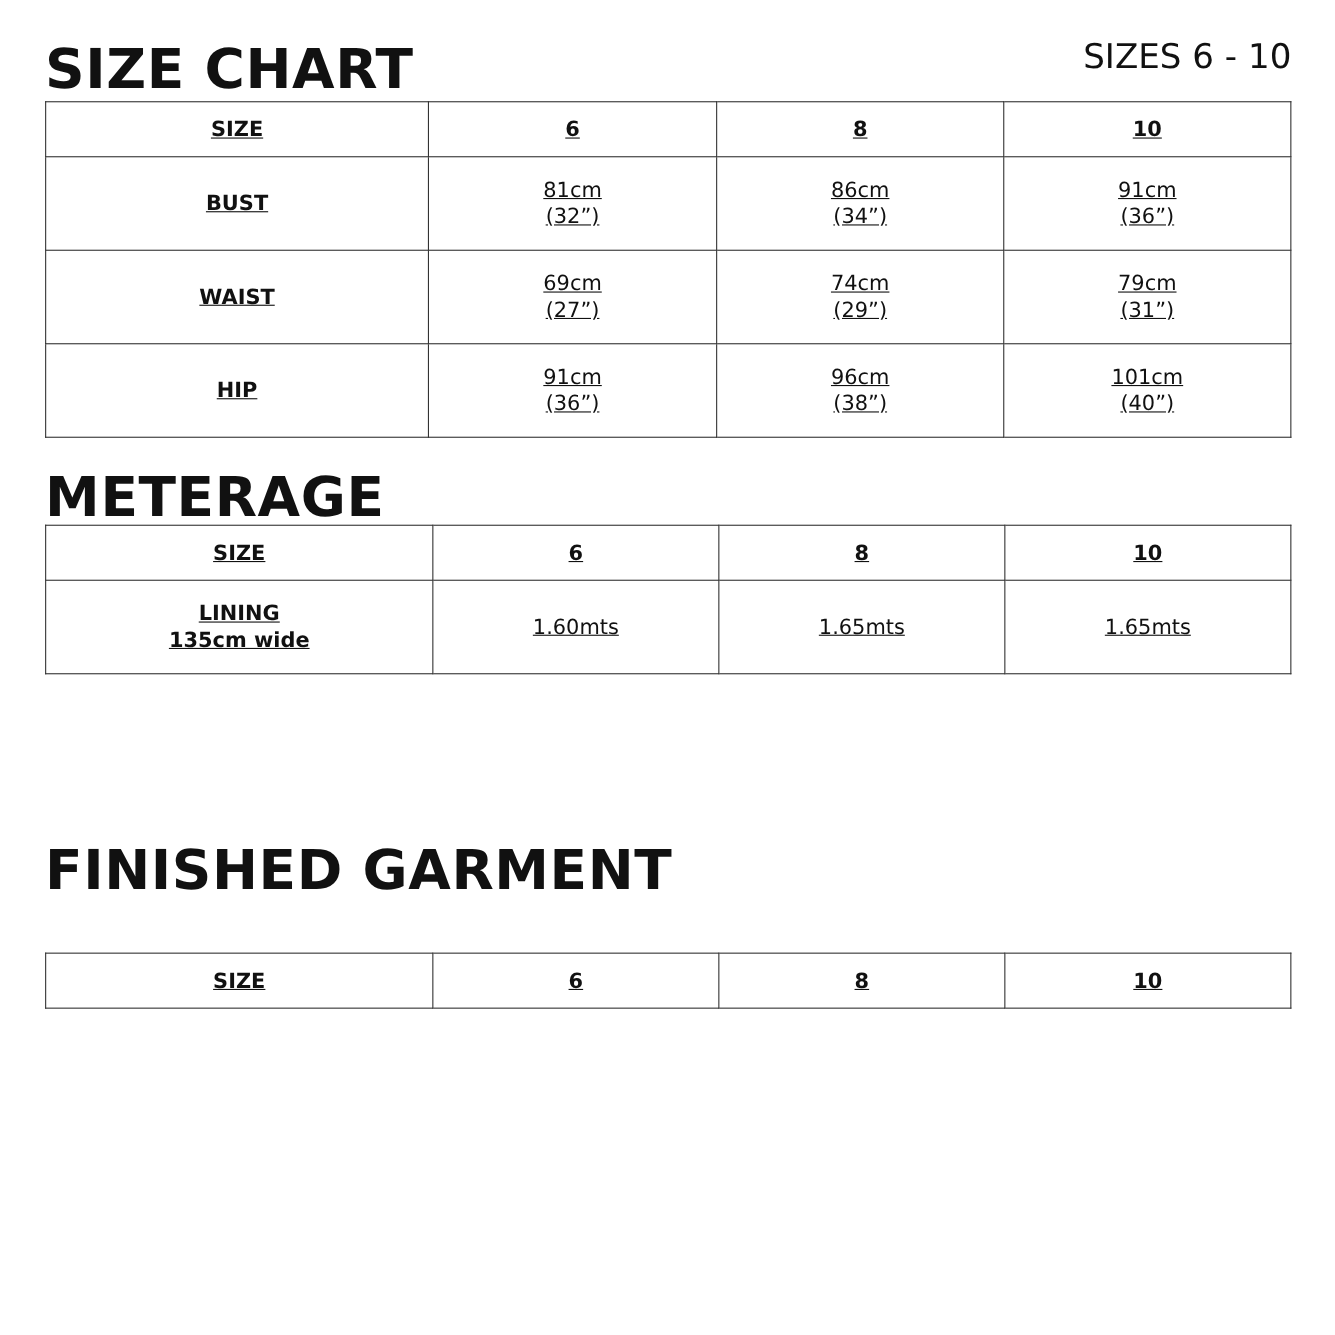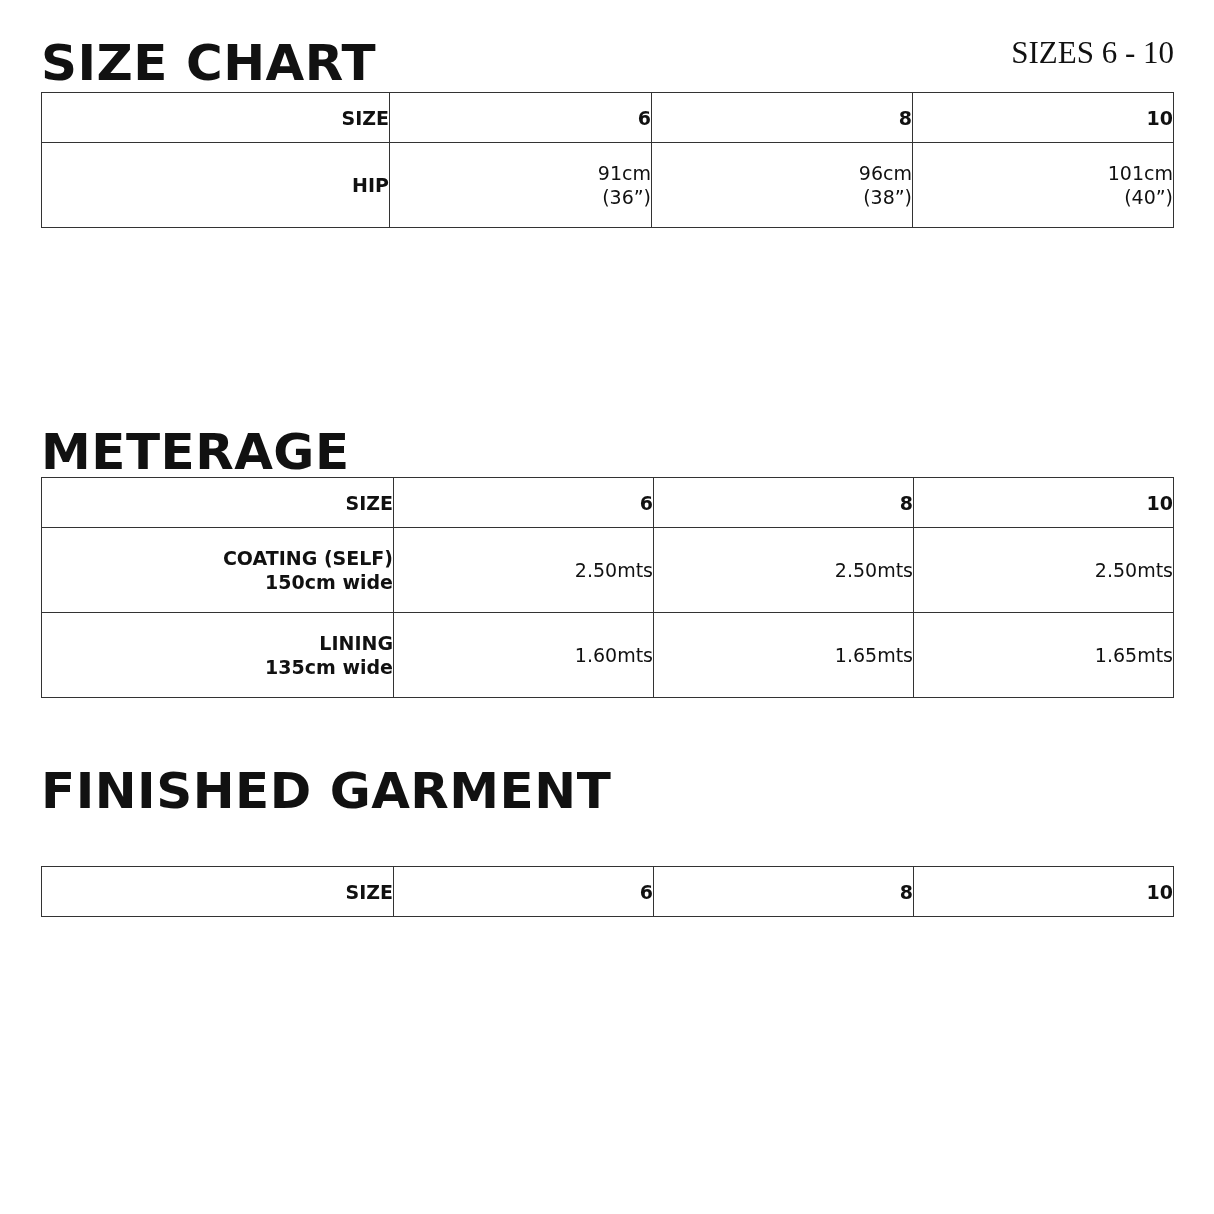--- a/index.html
+++ b/index.html
@@ -8,30 +8,30 @@
     font-family: "DejaVu Sans", "Liberation Sans", sans-serif;
     color: #111111;
   }
   .section-title {
     position: absolute; left: 41px;
     font-size: 50px; font-weight: bold; letter-spacing: 0.5px;
     margin: 0; line-height: 1;
   }
   .range-label {
     position: absolute; right: 40px; top: 37px;
-    font-size: 31px; line-height: 1; font-family: Liberation Serif, serif;
+    font-size: 31px; line-height: 1;
   }
   table.grid {
     position: absolute; left: 41px; width: 1132px;
     border-collapse: collapse; table-layout: fixed;
   }
   table.grid td, table.grid th {
     border: 1.5px solid #333333;
-    text-align: right; vertical-align: middle;
-    font-size: 19px; line-height: 24px; padding: 0;
+    text-align: center; vertical-align: middle;
+    font-size: 19px; line-height: 24px; padding: 0; text-decoration: underline;
   }
   table.grid th { font-weight: bold; height: 49px; }
   table.grid td.label { font-weight: bold; font-size: 19px; }
   table.grid tr.row td { height: 84px; }
   .line { display: block; }
 </style>
 </head>
 <body>
 
 <h1 class="section-title" style="top:38px;">SIZE CHART</h1>
@@ -43,20 +43,54 @@
       <col style="width:262px">
       <col style="width:261px">
       <col style="width:261px">
     </colgroup>
   <tbody>
       <tr>
     <th>SIZE</th>
     <th>6</th>
     <th>8</th>
     <th>10</th>
+  </tr>
+  <tr class="row">
+    <td class="label">
+          <span class="line">BUST</span>
+        </td>
+    <td>
+          <span class="line">81cm</span>
+          <span class="line">(32”)</span>
+        </td>
+    <td>
+          <span class="line">86cm</span>
+          <span class="line">(34”)</span>
+        </td>
+    <td>
+          <span class="line">91cm</span>
+          <span class="line">(36”)</span>
+        </td>
+  </tr>
+  <tr class="row">
+    <td class="label">
+          <span class="line">WAIST</span>
+        </td>
+    <td>
+          <span class="line">69cm</span>
+          <span class="line">(27”)</span>
+        </td>
+    <td>
+          <span class="line">74cm</span>
+          <span class="line">(29”)</span>
+        </td>
+    <td>
+          <span class="line">79cm</span>
+          <span class="line">(31”)</span>
+        </td>
   </tr>
   <tr class="row">
     <td class="label">
           <span class="line">HIP</span>
         </td>
     <td>
           <span class="line">91cm</span>
           <span class="line">(36”)</span>
         </td>
     <td>
@@ -81,35 +115,20 @@
     </colgroup>
   <tbody>
       <tr>
     <th>SIZE</th>
     <th>6</th>
     <th>8</th>
     <th>10</th>
   </tr>
   <tr class="row">
     <td class="label">
-          <span class="line">COATING (SELF)</span>
-          <span class="line">150cm wide</span>
-        </td>
-    <td>
-          <span class="line">2.50mts</span>
-        </td>
-    <td>
-          <span class="line">2.50mts</span>
-        </td>
-    <td>
-          <span class="line">2.50mts</span>
-        </td>
-  </tr>
-  <tr class="row">
-    <td class="label">
           <span class="line">LINING</span>
           <span class="line">135cm wide</span>
         </td>
     <td>
           <span class="line">1.60mts</span>
         </td>
     <td>
           <span class="line">1.65mts</span>
         </td>
     <td>

